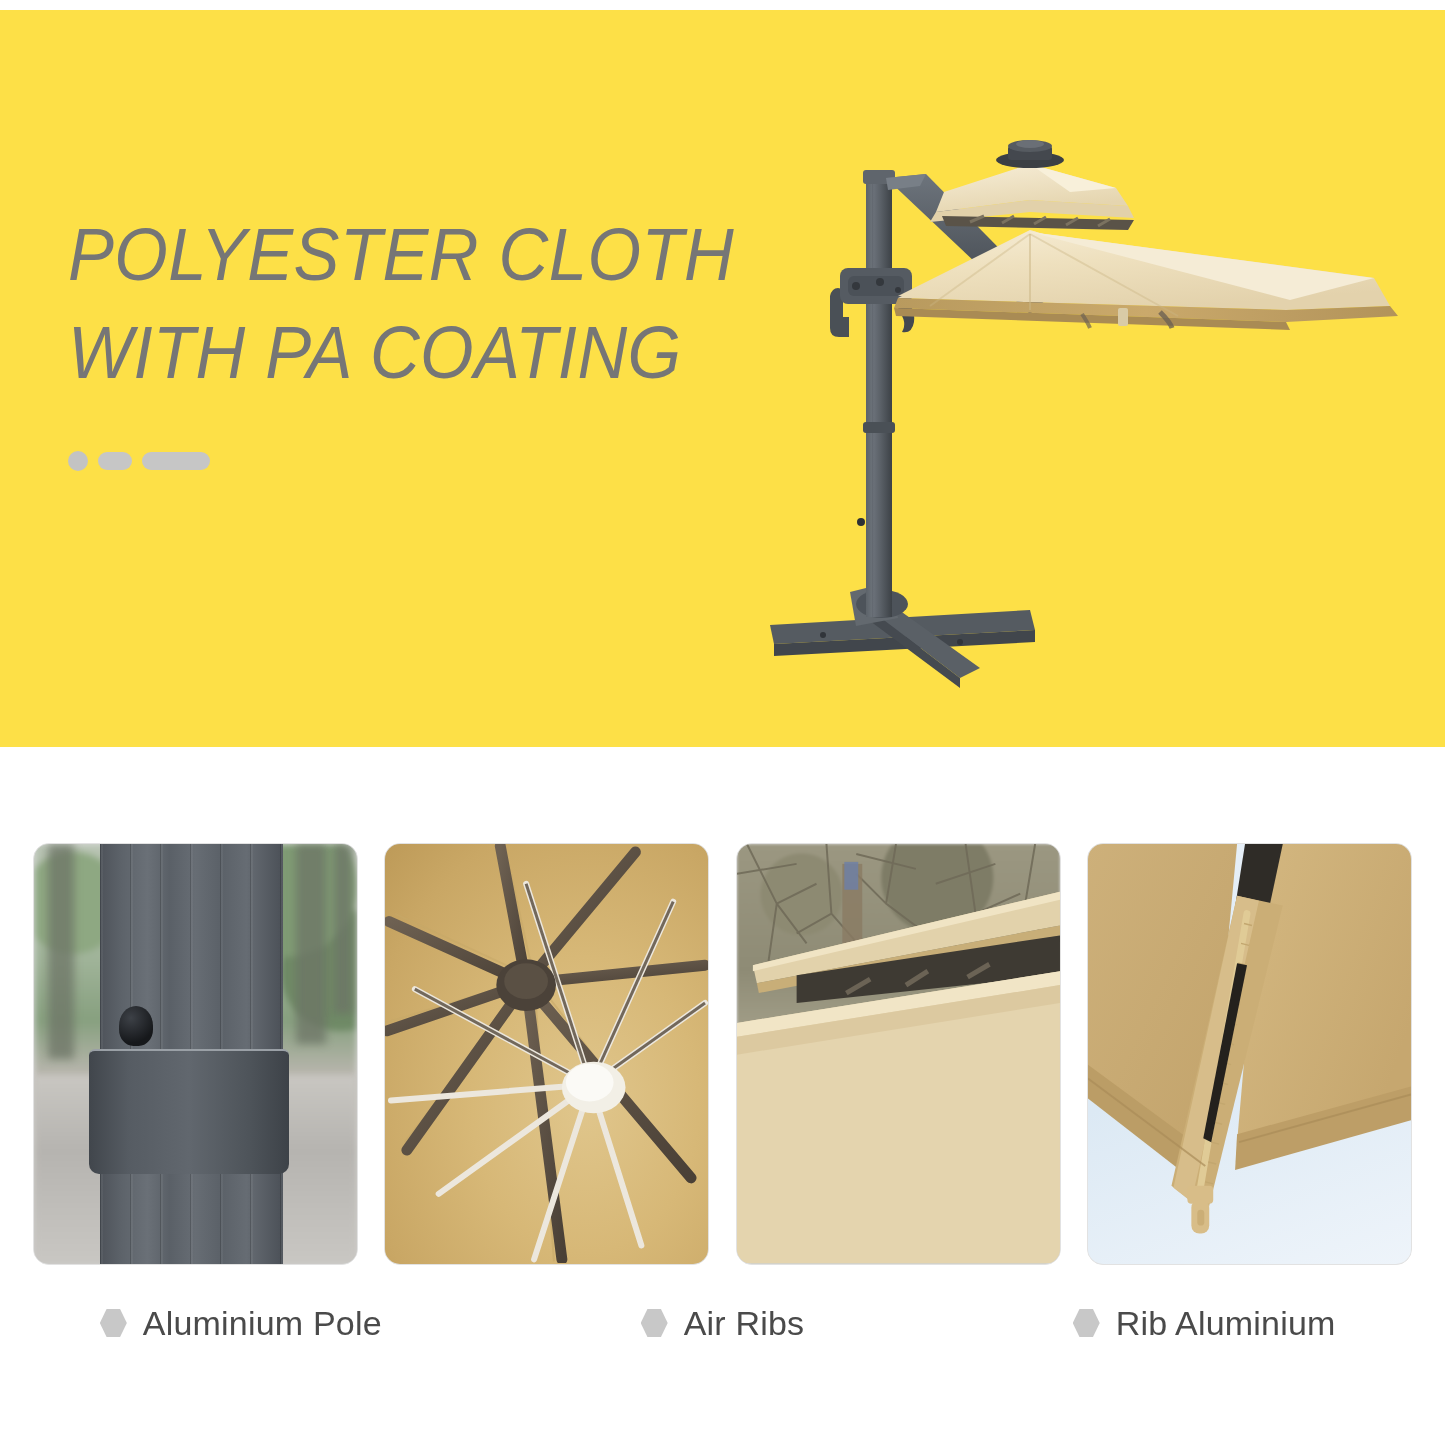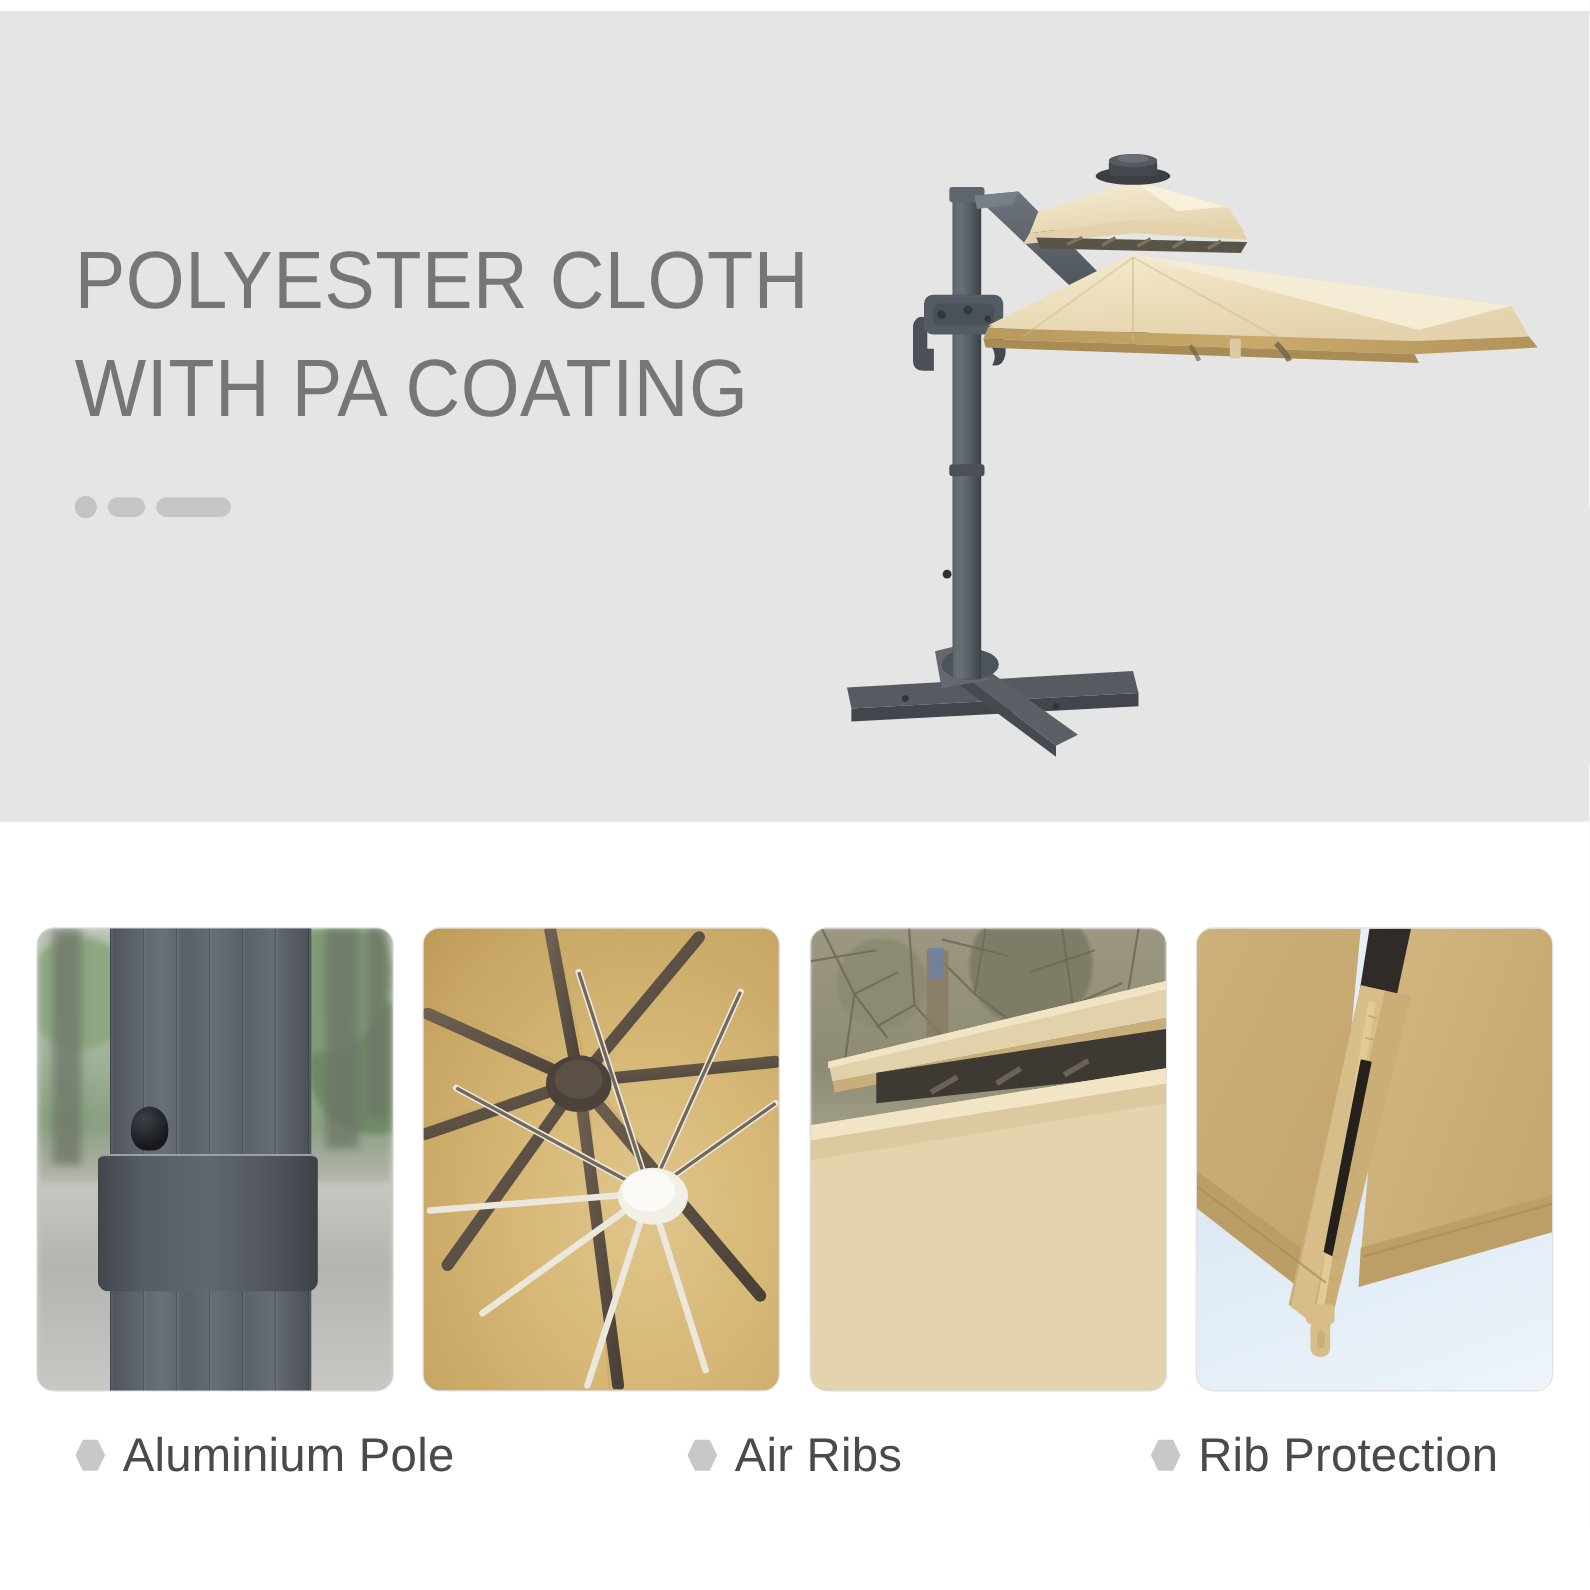--- a/index.html
+++ b/index.html
@@ -8,22 +8,23 @@
     background: #ffffff;
     font-family: "Liberation Sans", sans-serif;
     overflow: hidden;
   }
   .page { position: relative; width: 1445px; height: 1445px; background: #ffffff; }
 
   
   .hero {
     position: absolute; left: 0; top: 10px;
     width: 1445px; height: 737px;
-    background: #e5e5e5;
+    background: #fde047;
     overflow: hidden;
+    font-style: italic;
   }
   .hero-title {
     position: absolute; left: 68px; top: 196px;
     width: 760px;
     font-size: 74px; line-height: 1.33;
     letter-spacing: 0.5px;
     font-weight: 400;
     color: #767676;
     transform: scaleX(0.93);
     transform-origin: left top;
@@ -115,21 +116,21 @@
   .label-cell {
     flex: 1 1 0;
     display: flex; align-items: center; justify-content: center;
     gap: 16px;
   }
   .hex {
     width: 27px; height: 30px; background: #c8c8c8; flex: none;
     clip-path: polygon(25% 3%, 75% 3%, 100% 50%, 75% 97%, 25% 97%, 0% 50%);
   }
   .label-text {
-    font-size: 43px; color: #4a4a4a; font-weight: 400; letter-spacing: .2px;
+    font-size: 34px; color: #4a4a4a; font-weight: 400; letter-spacing: .2px;
     white-space: nowrap;
   }
 </style>
 </head>
 <body>
 
 <div class="page">
 
   <div class="hero">
 
@@ -408,17 +409,17 @@
     <div class="label-cell">
       <div class="hex"></div>
       <span class="label-text">Aluminium Pole</span>
     </div>
     <div class="label-cell">
       <div class="hex"></div>
       <span class="label-text">Air Ribs</span>
     </div>
     <div class="label-cell">
       <div class="hex"></div>
-      <span class="label-text">Rib Protection</span>
+      <span class="label-text">Rib Aluminium</span>
     </div>
   </div>
 
 </div>
 
 </body></html>

